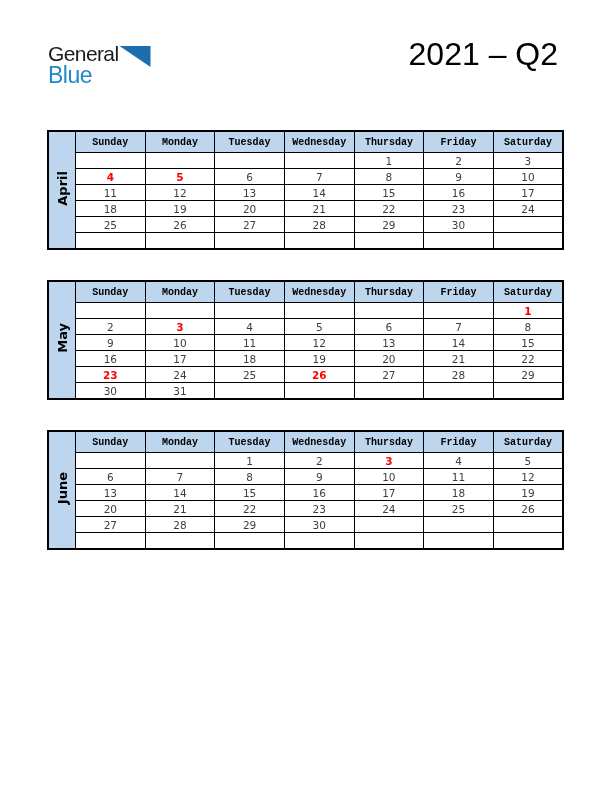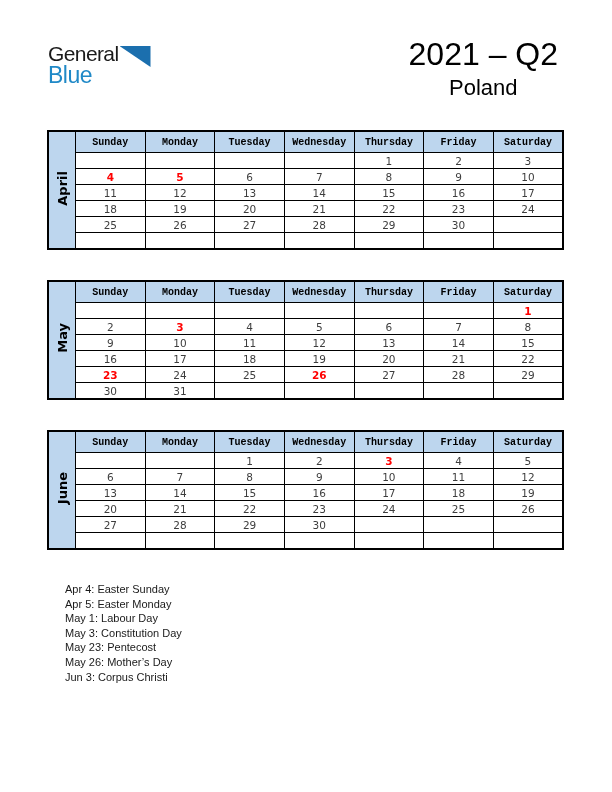--- a/index.html
+++ b/index.html
@@ -92,21 +92,20 @@
   <div class="logo">
     <div class="logo-line1">
       <span class="logo-general">General</span>
       <span class="logo-triangle"></span>
     </div>
     <div class="logo-blue">Blue</div>
   </div>
 
   <div class="title-block">
     <div class="title">2021 – Q2</div>
-    <div class="subtitle">Poland</div>
   </div>
 
   <div class="calendars" id="calendars">
       <table class="cal">
         <tbody>
           <tr>
             <td class="month-cell" rowspan="7"><div class="month-label">April</div></td>
             <th class="weekday">Sunday</th>
             <th class="weekday">Monday</th>
             <th class="weekday">Tuesday</th>
@@ -302,23 +301,14 @@
             <td class="day"></td>
             <td class="day"></td>
             <td class="day"></td>
             <td class="day"></td>
             <td class="day"></td>
           </tr>
         </tbody>
       </table>
     </div>
 
-  <div class="holidays" id="holidays">
-      <div class="holiday-line">Apr 4: Easter Sunday</div>
-      <div class="holiday-line">Apr 5: Easter Monday</div>
-      <div class="holiday-line">May 1: Labour Day</div>
-      <div class="holiday-line">May 3: Constitution Day</div>
-      <div class="holiday-line">May 23: Pentecost</div>
-      <div class="holiday-line">May 26: Mother’s Day</div>
-      <div class="holiday-line">Jun 3: Corpus Christi</div>
-    </div>
 
 </div>
 
 </body></html>

